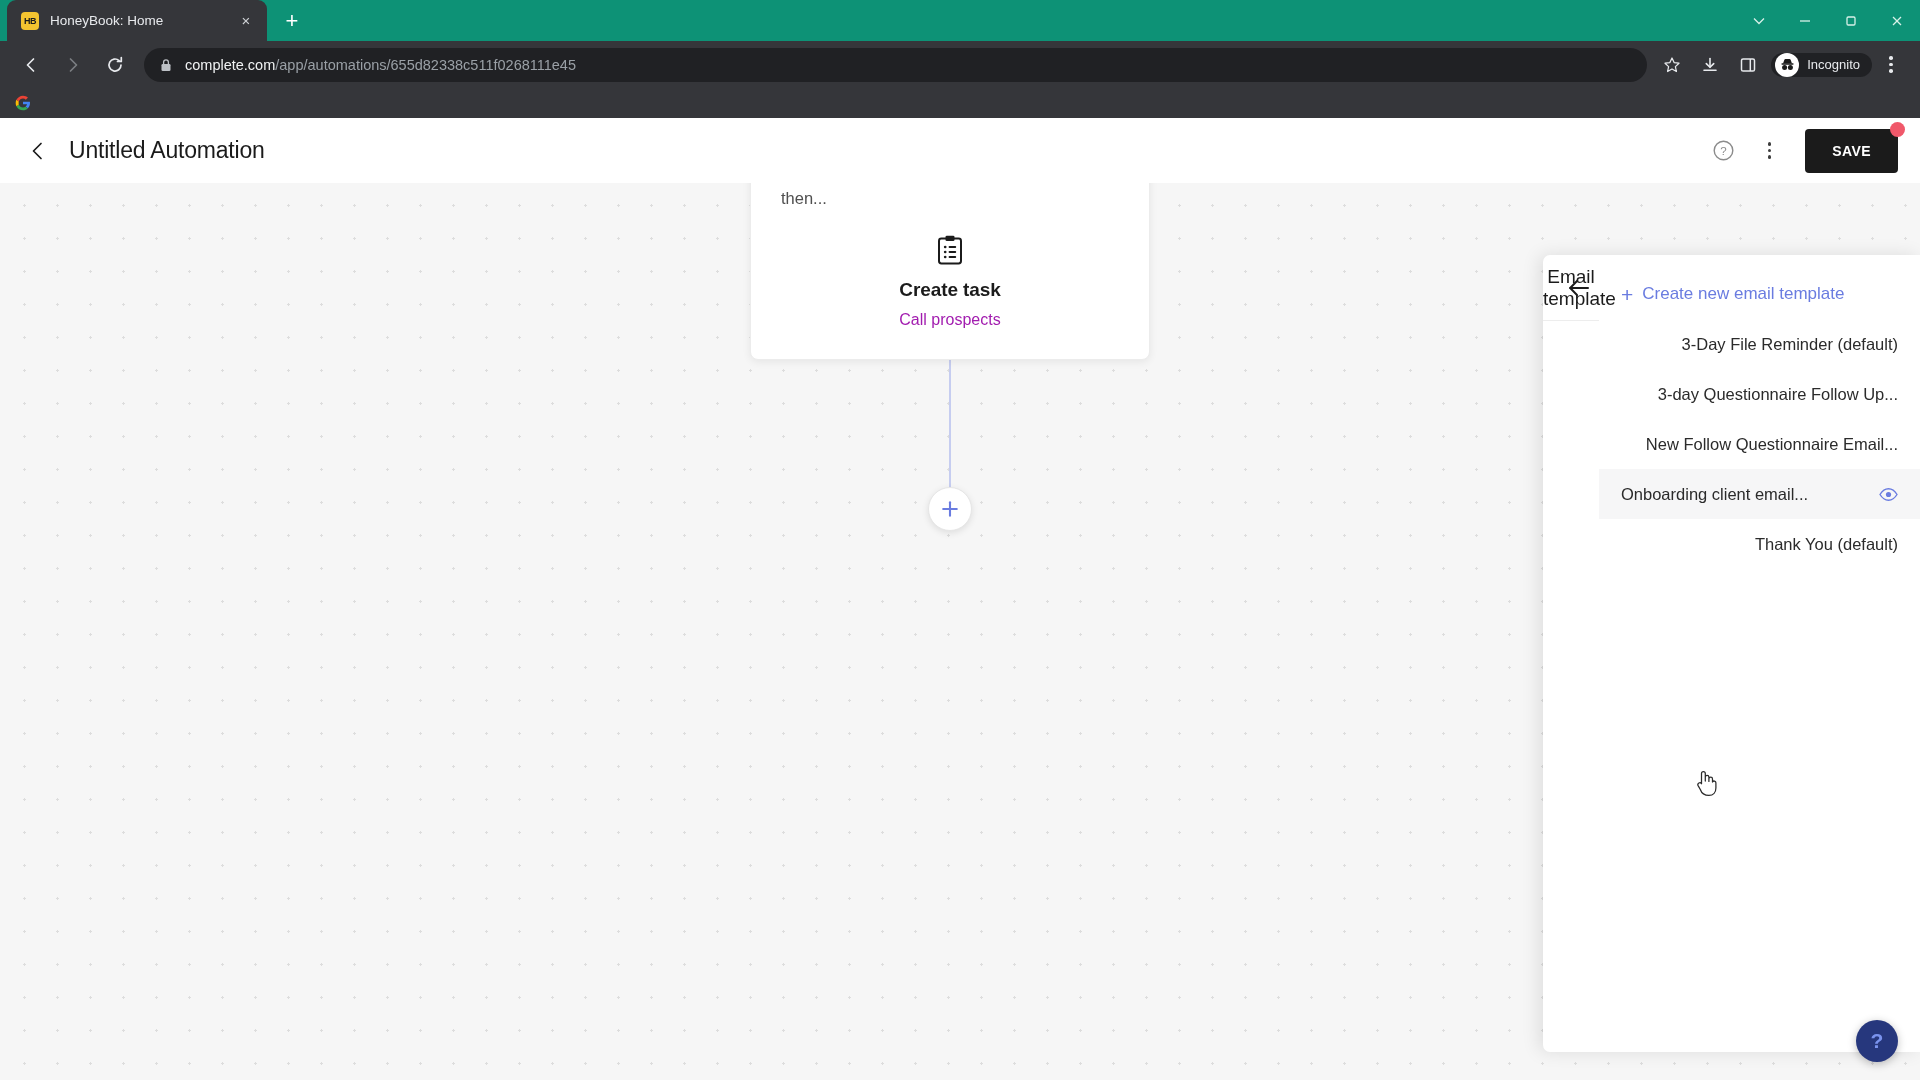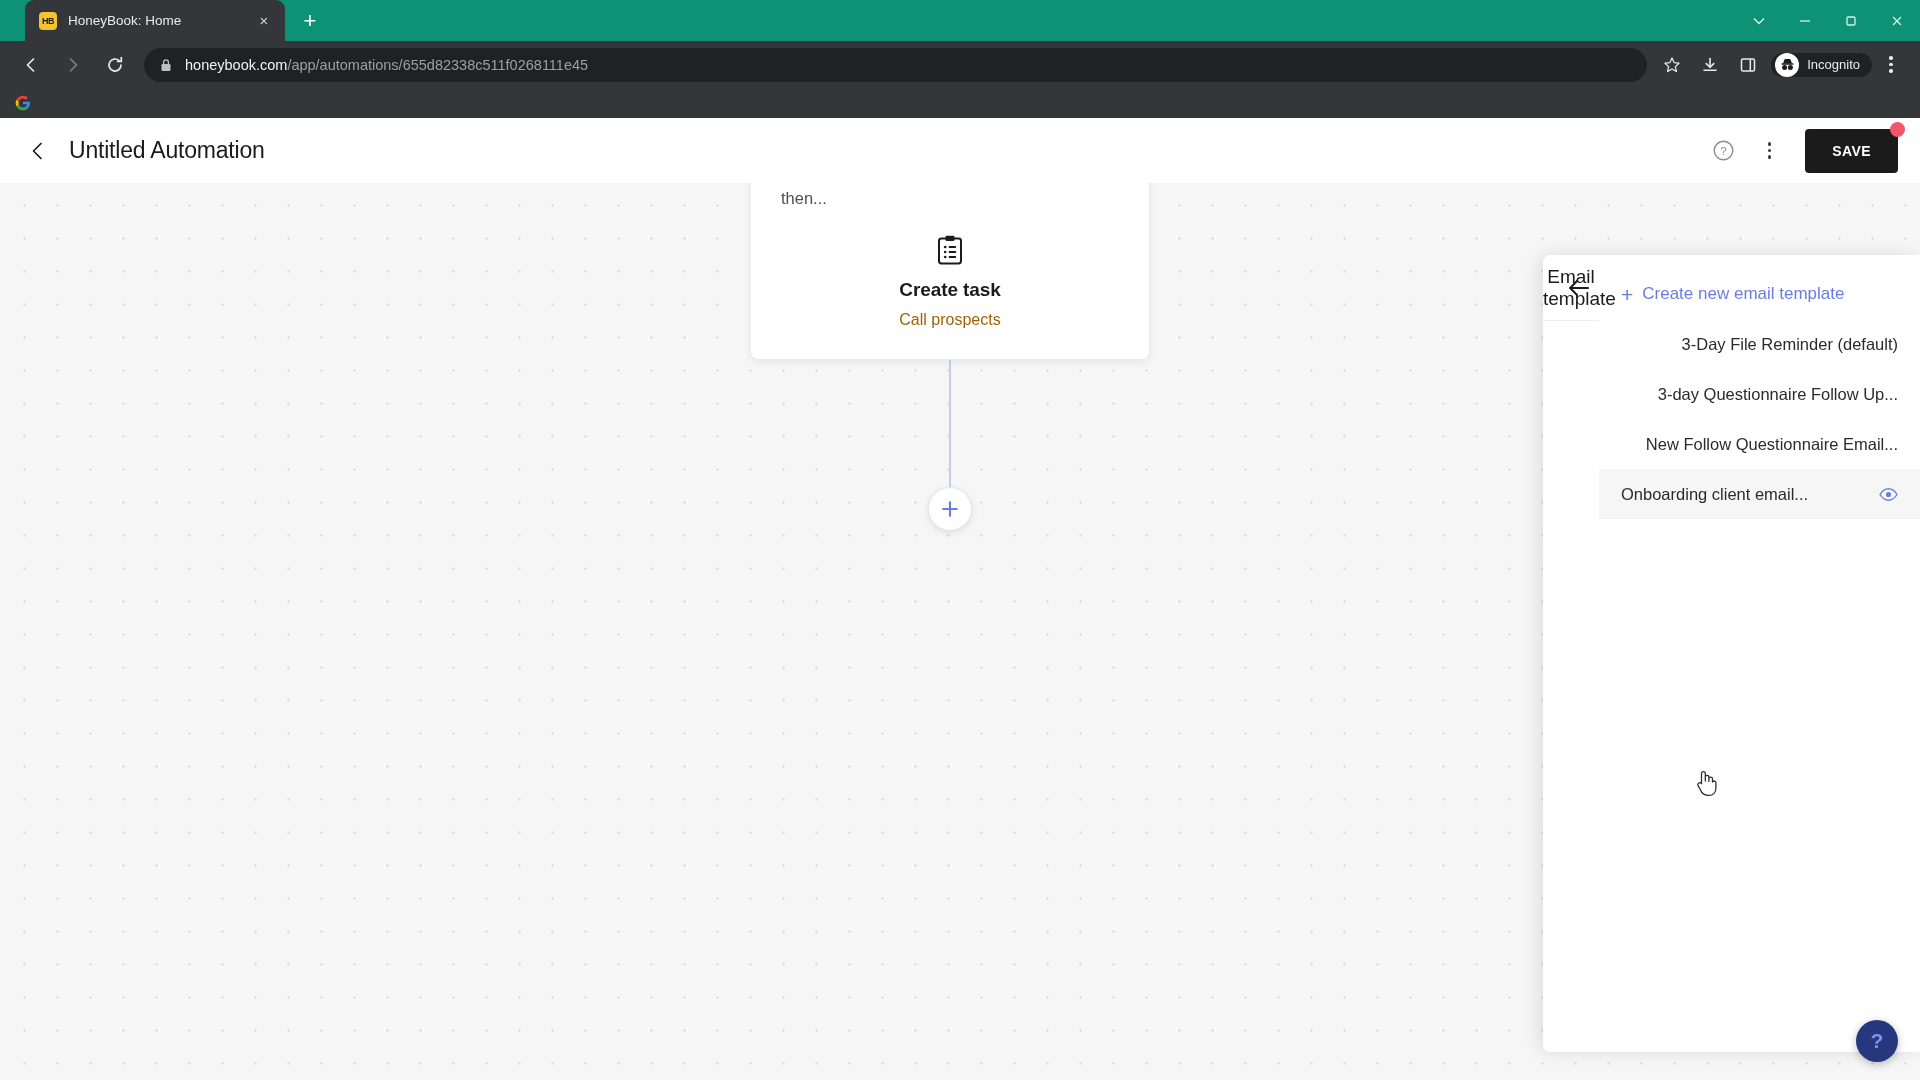--- a/index.html
+++ b/index.html
@@ -10,21 +10,21 @@
     background: #ffffff;
   }
 
   
   .browser { width: 1920px; height: 1080px; position: relative; }
 
   .titlebar {
     height: 41px; background: #0d9276;
     display: flex; align-items: flex-end; position: relative;
   }
-  .tab-strip { display: flex; align-items: flex-end; height: 41px; padding-left: 25px; }
+  .tab-strip { display: flex; align-items: flex-end; height: 41px; padding-left: 7px; }
   .tab {
     width: 260px; height: 41px; background: #35363a;
     border-radius: 9px 9px 0 0;
     display: flex; align-items: center; padding: 0 10px 0 14px;
     position: relative;
   }
   .tab-favicon {
     width: 18px; height: 18px; border-radius: 4px; background: #f4c430;
     display: flex; align-items: center; justify-content: center;
     font-size: 9px; font-weight: bold; color: #1b1b1b; letter-spacing: -0.4px;
@@ -152,21 +152,21 @@
   }
   .node.selected { border: 2px solid #6a7ce0; box-shadow: 0 2px 9px rgba(106,124,224,0.13); }
   .node-when {
     font-size: 16.5px; color: #4f4f4f; line-height: 1.48; margin-bottom: 24px;
   }
   .node-icon { display: flex; justify-content: center; margin-bottom: 14px; }
   .node-title {
     text-align: center; font-size: 19px; font-weight: bold; color: #1b1b1b;
     margin-bottom: 10px; letter-spacing: -0.1px;
   }
-  .node-sub { text-align: center; font-size: 16px; color: #a16207; }
+  .node-sub { text-align: center; font-size: 16px; color: #a21caf; }
   .node-sub.muted { color: #9b9b9b; }
 
   .connector {
     width: 2px; background: #c6cdf0; margin: 0 auto;
   }
   .add-btn {
     width: 44px; height: 44px; border-radius: 50%; background: #ffffff;
     border: 1px solid #e6e6e6; box-shadow: 0 2px 7px rgba(0,0,0,0.10);
     display: flex; align-items: center; justify-content: center;
     margin: 0 auto;
@@ -276,21 +276,21 @@
         <path d="M16.3 2.6 L16.3 6.4 L12.5 6.4" stroke="#e8eaed" stroke-width="1.7" fill="none" stroke-linecap="round" stroke-linejoin="round"></path>
       </svg>
     </div>
     <div class="omnibox">
       <span class="lock-icon">
         <svg width="12" height="14" viewBox="0 0 12 14">
           <rect x="1.5" y="6" width="9" height="7" rx="1.3" fill="#bdc1c6"></rect>
           <path d="M3.6 6 V4.2 a2.4 2.4 0 0 1 4.8 0 V6" stroke="#bdc1c6" stroke-width="1.3" fill="none"></path>
         </svg>
       </span>
-      <span class="url"><span class="host">honeybook.com</span><span>/app/automations/655d82338c511f0268111e45</span></span>
+      <span class="url"><span class="host">complete.com</span><span>/app/automations/655d82338c511f0268111e45</span></span>
     </div>
     <div class="tb-icon">
       <svg width="18" height="18" viewBox="0 0 18 18">
           <path d="M9 2 L11.1 6.6 L16 7.2 L12.4 10.6 L13.4 15.5 L9 13 L4.6 15.5 L5.6 10.6 L2 7.2 L6.9 6.6 Z" stroke="#e8eaed" stroke-width="1.25" fill="none" stroke-linejoin="round"></path>
         </svg>
     </div>
     <div class="tb-icon">
       <svg width="18" height="18" viewBox="0 0 18 18">
         <path d="M9 2.5 V11" stroke="#e8eaed" stroke-width="1.6" stroke-linecap="round"></path>
         <path d="M5.3 7.6 L9 11.3 L12.7 7.6" stroke="#e8eaed" stroke-width="1.6" fill="none" stroke-linecap="round" stroke-linejoin="round"></path>
@@ -428,20 +428,23 @@
           </div>
           <div class="tpl-item hovered">
             <span>Onboarding client email...</span>
             <span class="tpl-eye">
               <svg width="19" height="13" viewBox="0 0 19 13">
                 <path d="M1 6.5 C4 1.6 7 0.8 9.5 0.8 C12 0.8 15 1.6 18 6.5 C15 11.4 12 12.2 9.5 12.2 C7 12.2 4 11.4 1 6.5 Z" stroke="#6a7ce0" stroke-width="1.4" fill="none"></path>
                 <circle cx="9.5" cy="6.5" r="2.6" fill="#6a7ce0"></circle>
               </svg>
             </span>
           </div>
+          <div class="tpl-item">
+            <span>Thank You (default)</span>
+          </div>
         </div>
       </div>
 
       <div class="cursor">
         <svg width="22" height="28" viewBox="0 0 22 28">
           <path d="M6.5 13.5 V4.6 a1.9 1.9 0 0 1 3.8 0 V12 V8.2 a1.8 1.8 0 0 1 3.6 0 V12.4 V10 a1.8 1.8 0 0 1 3.6 0 V13 a1.8 1.8 0 0 1 3.4 0.8 v5.1 c0 4.3 -2.6 7.5 -7 7.5 c-4.3 0 -7.4 -2.4 -8.6 -5.9 L3.1 16.6 a1.9 1.9 0 0 1 3.4 -1.8 z" fill="#ffffff" stroke="#2b2b2b" stroke-width="1.25" stroke-linejoin="round"></path>
         </svg>
       </div>
 
       <div class="help-fab">?</div>

